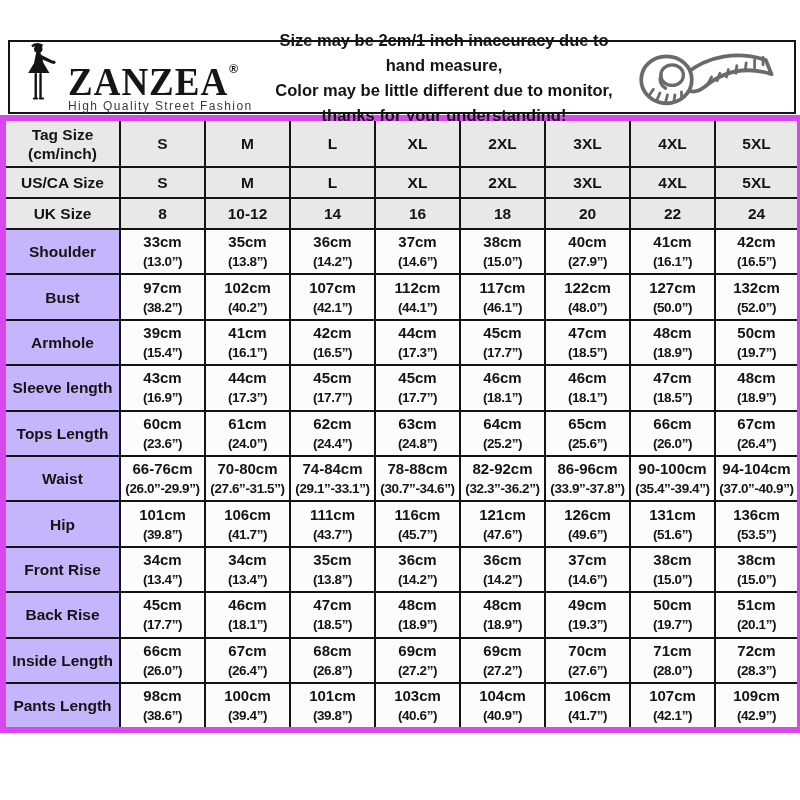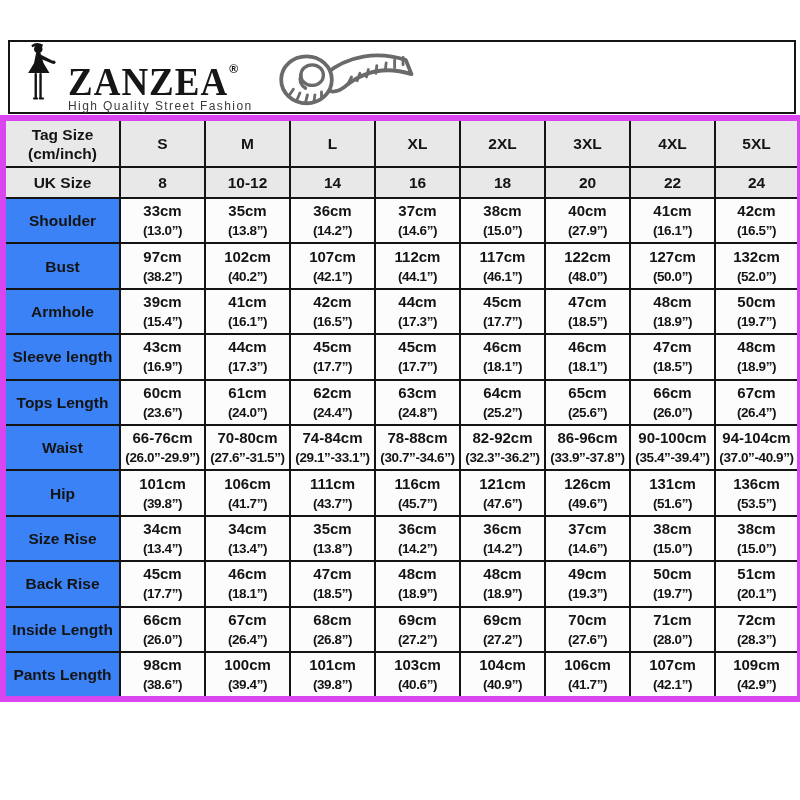--- a/index.html
+++ b/index.html
@@ -36,21 +36,21 @@
   table.size-chart{
     width:800px;table-layout:fixed;border-collapse:collapse;
     margin-top:1px;box-sizing:border-box;
     border:6px solid #d946ef;
   }
   table.size-chart td{
     border:2px solid #141414;text-align:center;vertical-align:middle;
     padding:0 1px;position:relative;overflow:hidden;
   }
   td.label-cell{
-    background:#3b82f6;font-weight:bold;font-size:15.5px;line-height:19px;
+    background:#c4b5fd;font-weight:bold;font-size:15.5px;line-height:19px;
   }
   tr.size td{height:29px;background:#e8e8e8;}
   tbody tr:first-child td{height:45px;}
   td.size-cell{font-weight:bold;font-size:15.5px;}
   tr.measure td{height:43.4px;}
   tr.measure td.measure-cell{background:#fcfcfc;}
   .measure-cell .cm{font-weight:bold;font-size:15px;line-height:20px;white-space:nowrap;}
   .measure-cell .inch{font-weight:bold;font-size:13.5px;line-height:19px;letter-spacing:-0.4px;white-space:nowrap;}
   .cell-marker{
     position:absolute;top:0;left:0;width:0;height:0;
@@ -75,20 +75,25 @@
         <rect x="24" y="104" width="10" height="4" rx="2"></rect>
       </svg>
     </span>
     <span class="logo-text">
       <span class="brand-row">
         <span class="brand-name">ZANZEA</span>
         <span class="registered">®</span>
       </span>
       <div class="brand-tagline">High Quality Street Fashion</div>
     </span>
+  </div>
+  <div class="notice">
+    <div>Size may be 2cm/1 inch inaccuracy due to hand measure,</div>
+    <div>Color may be little different due to monitor,</div>
+    <div>thanks for your understanding!</div>
   </div>
   <div class="tape-block">
     <svg width="150" height="64" viewBox="0 0 160 66" fill="none" stroke="#6a6a6a" stroke-width="4" stroke-linecap="round" stroke-linejoin="round">
 
       <path d="M60 30 C 84 10, 116 5, 146 15 L 152 30 C 124 21 100 27 80 44 C 72 50 64 50 60 44 Z" fill="#ffffff"></path>
 
       <path d="M84 41 L88 33" stroke-width="3"></path>
       <path d="M94 37 L97 29" stroke-width="3"></path>
       <path d="M104 33 L106 25" stroke-width="3"></path>
       <path d="M114 29 L115 21" stroke-width="3"></path>
@@ -140,20 +145,49 @@
         </td>
         <td class="size-cell">
           <div>4XL</div>
         </td>
         <td class="size-cell">
           <div>5XL</div>
         </td>
       </tr>
       <tr class="size">
         <td class="label-cell">
+          <div>US/CA Size</div>
+        </td>
+        <td class="size-cell">
+          <div>S</div>
+        </td>
+        <td class="size-cell">
+          <div>M</div>
+        </td>
+        <td class="size-cell">
+          <div>L</div>
+        </td>
+        <td class="size-cell">
+          <div>XL</div>
+        </td>
+        <td class="size-cell">
+          <div>2XL</div>
+        </td>
+        <td class="size-cell">
+          <div>3XL</div>
+        </td>
+        <td class="size-cell">
+          <div>4XL</div>
+        </td>
+        <td class="size-cell">
+          <div>5XL</div>
+        </td>
+      </tr>
+      <tr class="size">
+        <td class="label-cell">
           <div>UK Size</div>
         </td>
         <td class="size-cell">
           <div>8</div>
         </td>
         <td class="size-cell">
           <div>10-12</div>
         </td>
         <td class="size-cell">
           <div>14</div>
@@ -428,21 +462,21 @@
           <div class="cm">131cm</div>
           <div class="inch">(51.6”)</div>
         </td>
         <td class="measure-cell">
           <div class="cm">136cm</div>
           <div class="inch">(53.5”)</div>
         </td>
       </tr>
       <tr class="measure">
         <td class="label-cell">
-          <div>Size Rise</div>
+          <div>Front Rise</div>
         </td>
         <td class="measure-cell">
           <div class="cm">34cm</div>
           <div class="inch">(13.4”)</div>
         </td>
         <td class="measure-cell">
           <div class="cm">34cm</div>
           <div class="inch">(13.4”)</div>
         </td>
         <td class="measure-cell">

